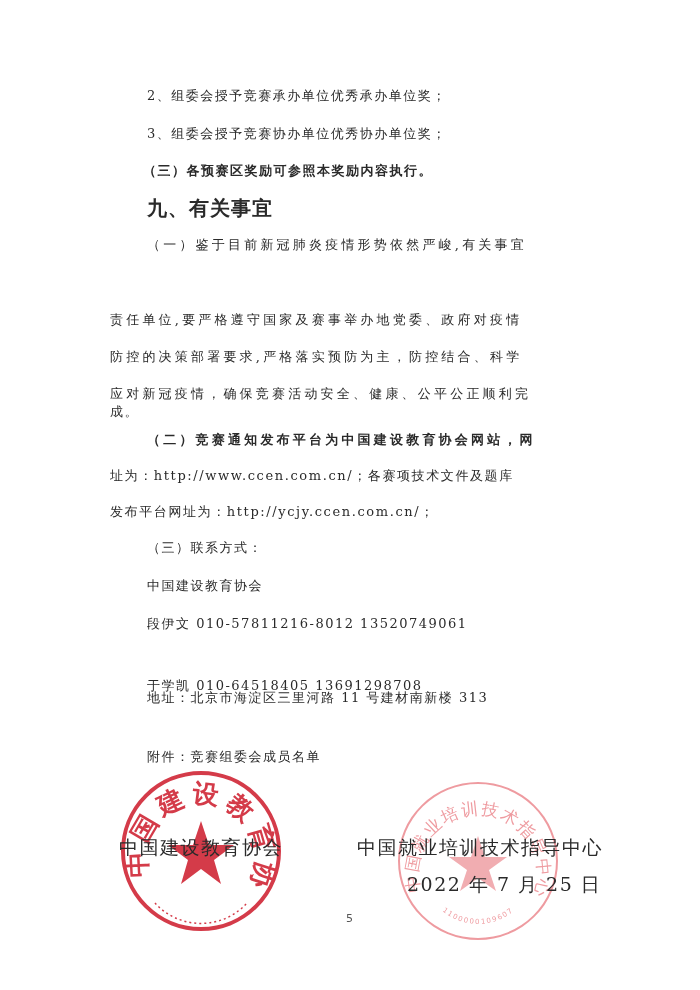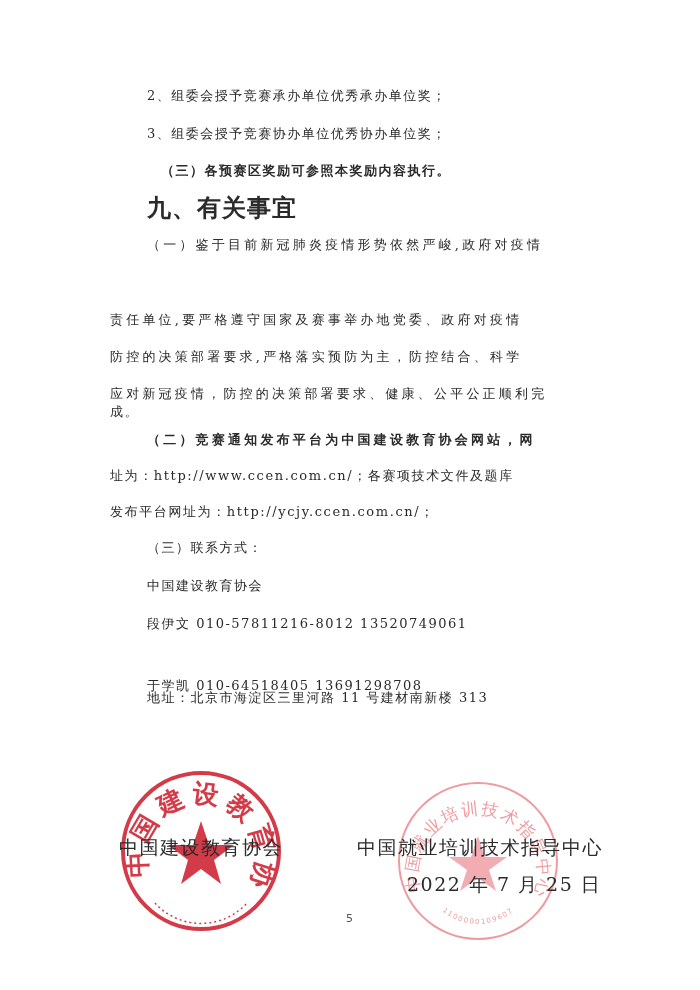--- a/index.html
+++ b/index.html
@@ -7,21 +7,21 @@
       width: 700px; height: 990px; background: #ffffff;
       position: relative; overflow: hidden;
       font-family: "DejaVu Serif", "Liberation Serif", serif;
       color: #2a2a2a;
     }
     .page { position: absolute; left: 0; top: 0; width: 700px; height: 990px; }
     .line {
       position: absolute; white-space: nowrap;
       font-size: 13px; line-height: 24px; letter-spacing: 1.5px;
     }
-    .heading { font-family: "DejaVu Sans", "Liberation Sans", sans-serif; font-weight: bold; font-size: 24px; letter-spacing: 1px; }
+    .heading { font-family: "DejaVu Sans", "Liberation Sans", sans-serif; font-weight: bold; font-size: 20px; letter-spacing: 1px; }
     .bold { font-weight: bold; }
     .just { letter-spacing: 3.2px; }
     .stamp {
       position: absolute; border-radius: 50%;
     }
     .stamp-left {
       left: 121px; top: 771px; width: 160px; height: 160px;
       border: 4px solid #d12b3a; box-sizing: border-box; opacity: 0.92;
     }
     .stamp-right {
@@ -32,39 +32,40 @@
     .sig { position: absolute; white-space: nowrap; font-size: 19px; line-height: 24px; letter-spacing: 1.5px; color: #2a2a2a; }
     .page-num { position: absolute; left: 346px; top: 912px; font-size: 11px; color: #555; font-family: "DejaVu Sans", sans-serif; }
   </style>
 </head>
 <body>
 
 <div class="page">
 
   <div class="line" style="left:147px; top:84px;">2、组委会授予竞赛承办单位优秀承办单位奖；</div>
   <div class="line" style="left:147px; top:122px;">3、组委会授予竞赛协办单位优秀协办单位奖；</div>
-  <div class="line bold" style="left:161px; top:159px;">（三）各预赛区奖励可参照本奖励内容执行。</div>
+  <div class="line bold" style="left:143px; top:159px;">（三）各预赛区奖励可参照本奖励内容执行。</div>
   <div class="line heading" style="left:147px; top:196px;">九、有关事宜</div>
 
-  <div class="line just" style="left:147px; top:233px;">（一）鉴于目前新冠肺炎疫情形势依然严峻,政府对疫情</div>
+  <div class="line just" style="left:147px; top:233px;">（一）鉴于目前新冠肺炎疫情形势依然严峻,有关事宜</div>
   <div class="line just" style="left:110px; top:345px;">防控的决策部署要求,严格落实预防为主，防控结合、科学</div>
   <div class="line just" style="left:110px; top:308px;">责任单位,要严格遵守国家及赛事举办地党委、政府对疫情</div>
-  <div class="line just" style="left:110px; top:382px;">应对新冠疫情，防控的决策部署要求、健康、公平公正顺利完</div>
+  <div class="line just" style="left:110px; top:382px;">应对新冠疫情，确保竞赛活动安全、健康、公平公正顺利完</div>
   <div class="line" style="left:110px; top:401px; top:400px;">成。</div>
 
   <div class="line just" style="left:147px; top:428px;font-weight:bold;">（二）竞赛通知发布平台为中国建设教育协会网站，网</div>
   <div class="line" style="left:110px; top:464px; letter-spacing:1.6px;">址为：http://www.ccen.com.cn/；各赛项技术文件及题库</div>
   <div class="line" style="left:110px; top:500px; letter-spacing:1.6px;">发布平台网址为：http://ycjy.ccen.com.cn/；</div>
 
   <div class="line" style="left:147px; top:536px;">（三）联系方式：</div>
   <div class="line" style="left:147px; top:574px;">中国建设教育协会</div>
   <div class="line" style="left:147px; top:612px;">段伊文 010-57811216-8012 13520749061</div>
   <div class="line" style="left:147px; top:674px;">于学凯 010-64518405 13691298708</div>
   <div class="line" style="left:147px; top:686px;">地址：北京市海淀区三里河路 11 号建材南新楼 313</div>
 
+  <div class="line" style="left:147px; top:745px;">附件：竞赛组委会成员名单</div>
 
   <div class="stamp stamp-left">
     <svg width="152" height="152" viewBox="0 0 152 152">
       <defs>
         <path id="arcL" d="M 28 110 A 55 55 0 1 1 124 110"></path>
       </defs>
       <text font-size="26" fill="#d12b3a" font-family="DejaVu Sans, sans-serif" font-weight="bold" letter-spacing="6">
         <textPath href="#arcL" startOffset="4%">中国建设教育协会</textPath>
       </text>
       <polygon points="76,46 84,70 109,70 89,85 96,109 76,94 56,109 63,85 43,70 68,70" fill="#d12b3a"></polygon>

